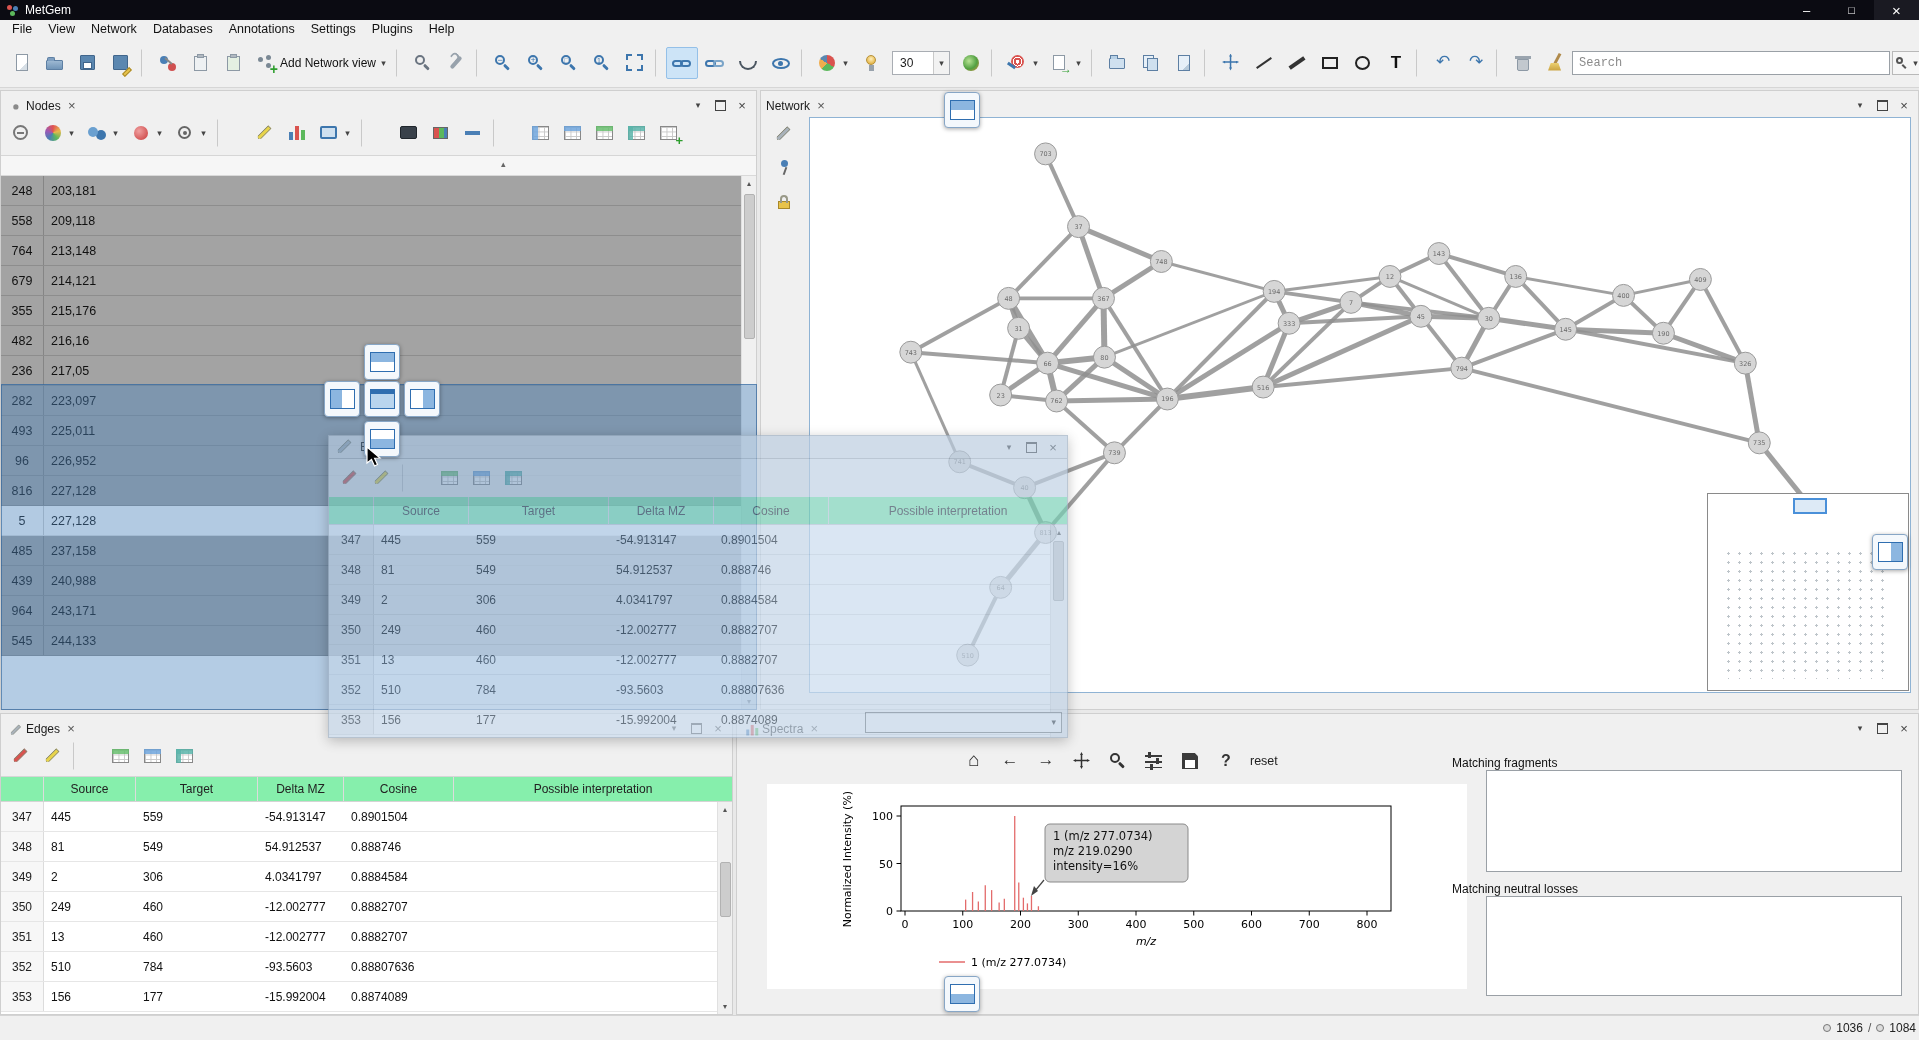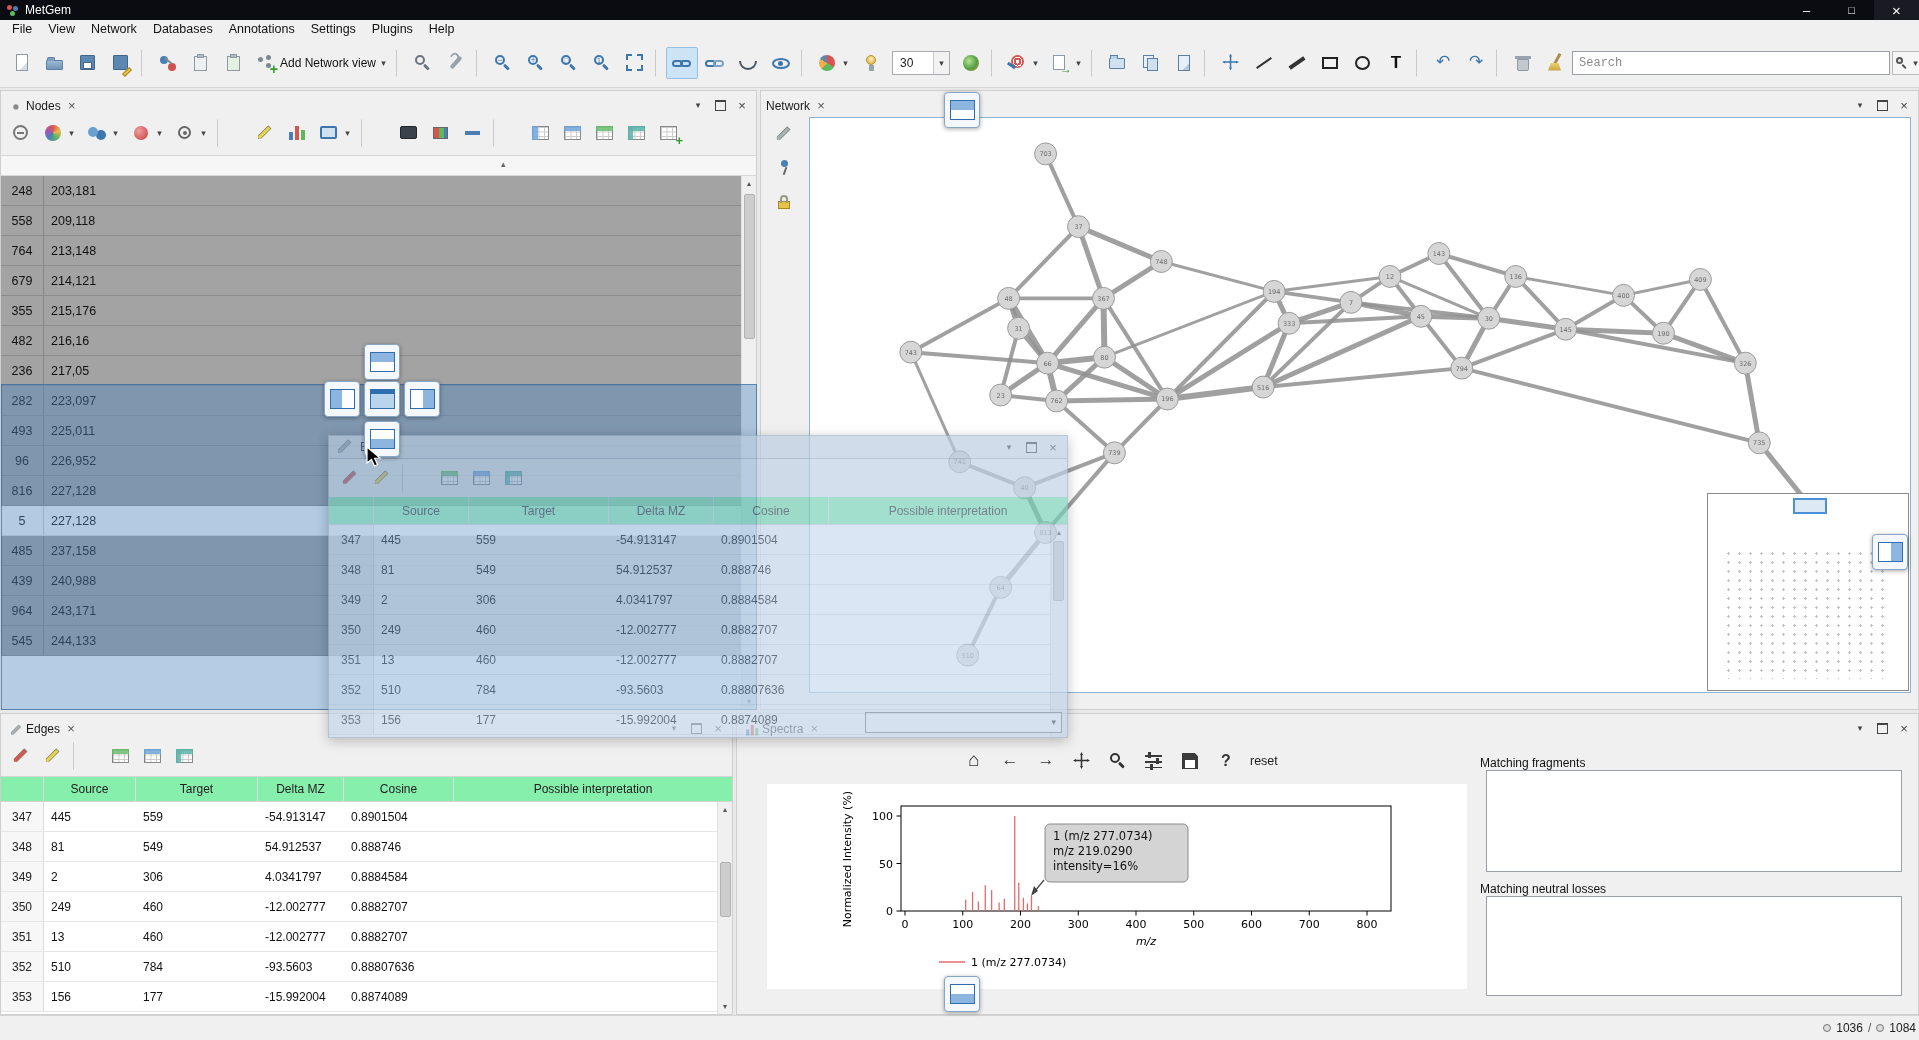--- a/index.html
+++ b/index.html
@@ -207,21 +207,21 @@
 .ec.c1{width:92px}.ec.c2{width:122px}.ec.c3{width:86px}.ec.c4{width:110px}.ec.c5{flex:1}
 .etablewrap .vscroll{top:25px}
 
 
 #spectra-panel{left:736px;top:713px;width:1183px;height:302px}
 .mpl-toolbar{position:absolute;left:225px;top:34px;display:flex;align-items:flex-end;gap:12px}
 .mbtn{height:26px;min-width:24px;display:inline-flex;align-items:center;justify-content:center;gap:3px}
 .mbtn .mlabel{font-size:12.5px;color:#222}
 .figure{position:absolute;left:30px;top:70px;width:700px;height:205px;background:#fff}
 #spec-svg{width:100%;height:100%}
-.mlabel1,.mlabel2{position:absolute;left:743px;font-size:12px;color:#111}
+.mlabel1,.mlabel2{position:absolute;left:715px;font-size:12px;color:#111}
 .mlabel1{top:42px}.mlabel2{top:168px}
 .mbox{position:absolute;left:749px;width:416px;background:#fff;border:1px solid #9aa0a6}
 .mbox1{top:56px;height:102px}
 .mbox2{top:182px;height:100px}
 
 
 #statusbar{position:absolute;left:0;right:0;bottom:0;height:25px;background:#f0f0f0;border-top:1px solid #d4d4d4;display:flex;align-items:center;justify-content:flex-end;gap:5px;padding-right:3px;font-size:12px;color:#222;z-index:6}
 .sb-ico{width:8px;height:8px;border:1px solid #777;border-radius:50%;background:#ddd;display:inline-block}
 .sb-slash::before{content:"/";color:#555}
 

